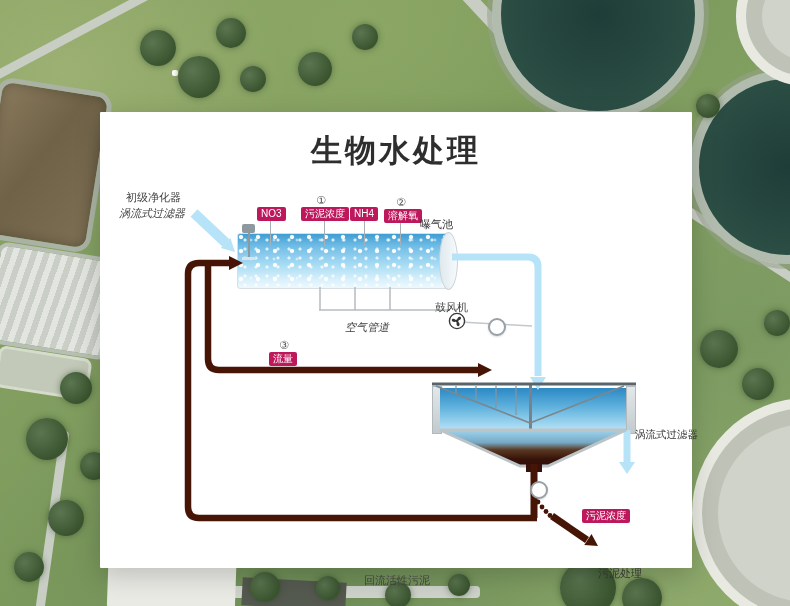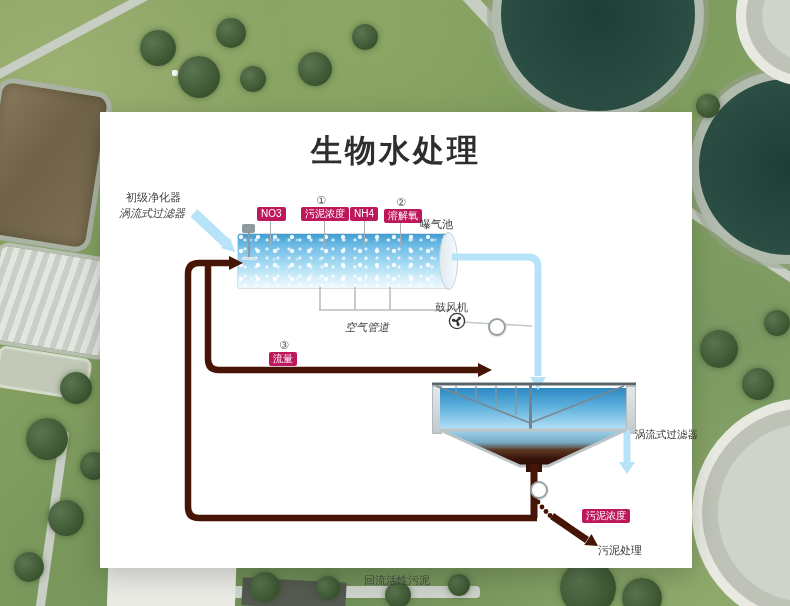--- a/index.html
+++ b/index.html
@@ -205,17 +205,17 @@
 
       <div class="lbl" style="left:335px;top:189px;">鼓风机</div>
       <div class="lbl" style="left:245px;top:209px;font-style:italic;">空气管道</div>
 
       <div class="marker" style="left:179px;top:228px;">③</div>
       <div class="badge" style="left:169px;top:240px;">流量</div>
 
       <div class="lbl" style="left:535px;top:316px;font-size:10.5px;color:#333;">涡流式过滤器</div>
 
       <div class="badge" style="left:482px;top:397px;">污泥浓度</div>
-      <div class="lbl" style="left:498px;top:432px;color:#333;">污泥处理</div>
+      <div class="lbl" style="left:498px;top:456px;color:#333;font-family:Liberation Mono, monospace;">污泥处理</div>
       <div class="lbl" style="left:264px;top:414px;margin-top:48px;">回流活性污泥</div>
     </div>
   </div>
 </div>
 
 </body></html>

